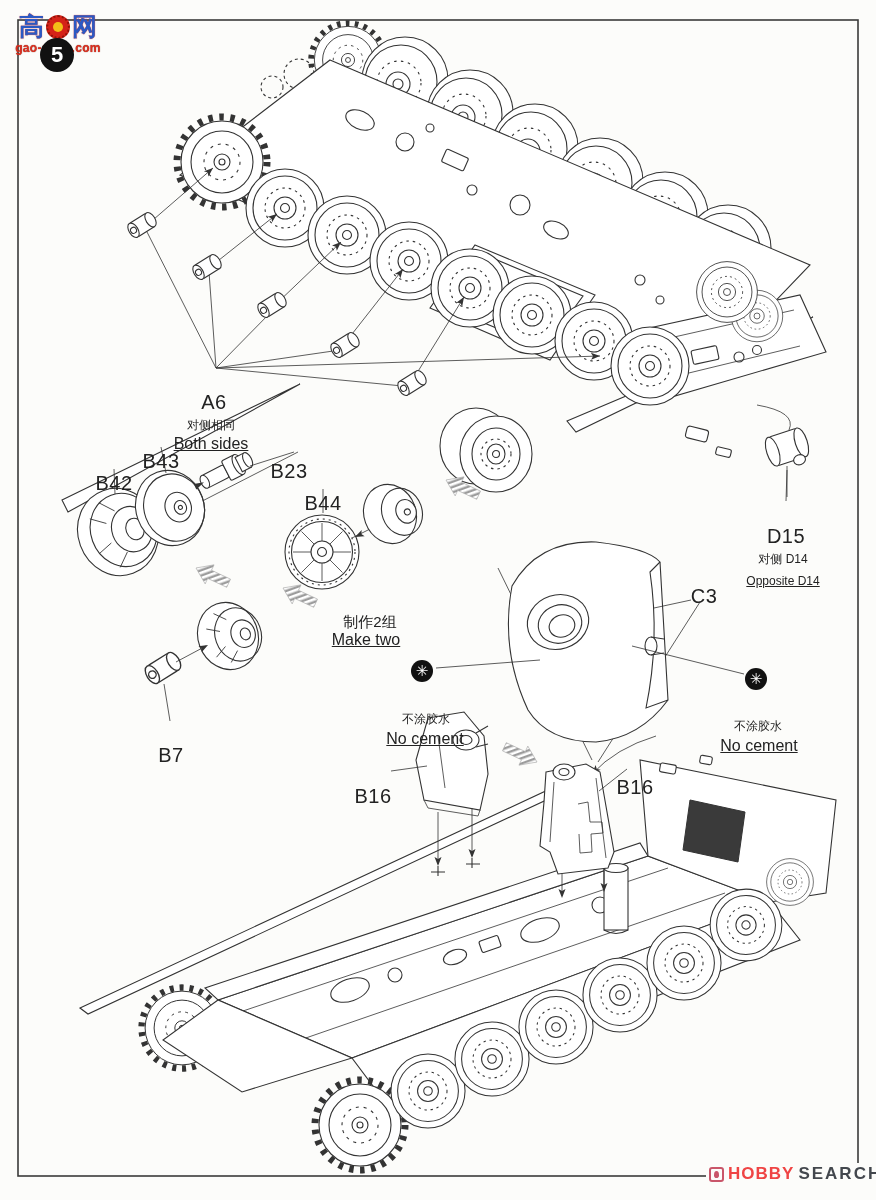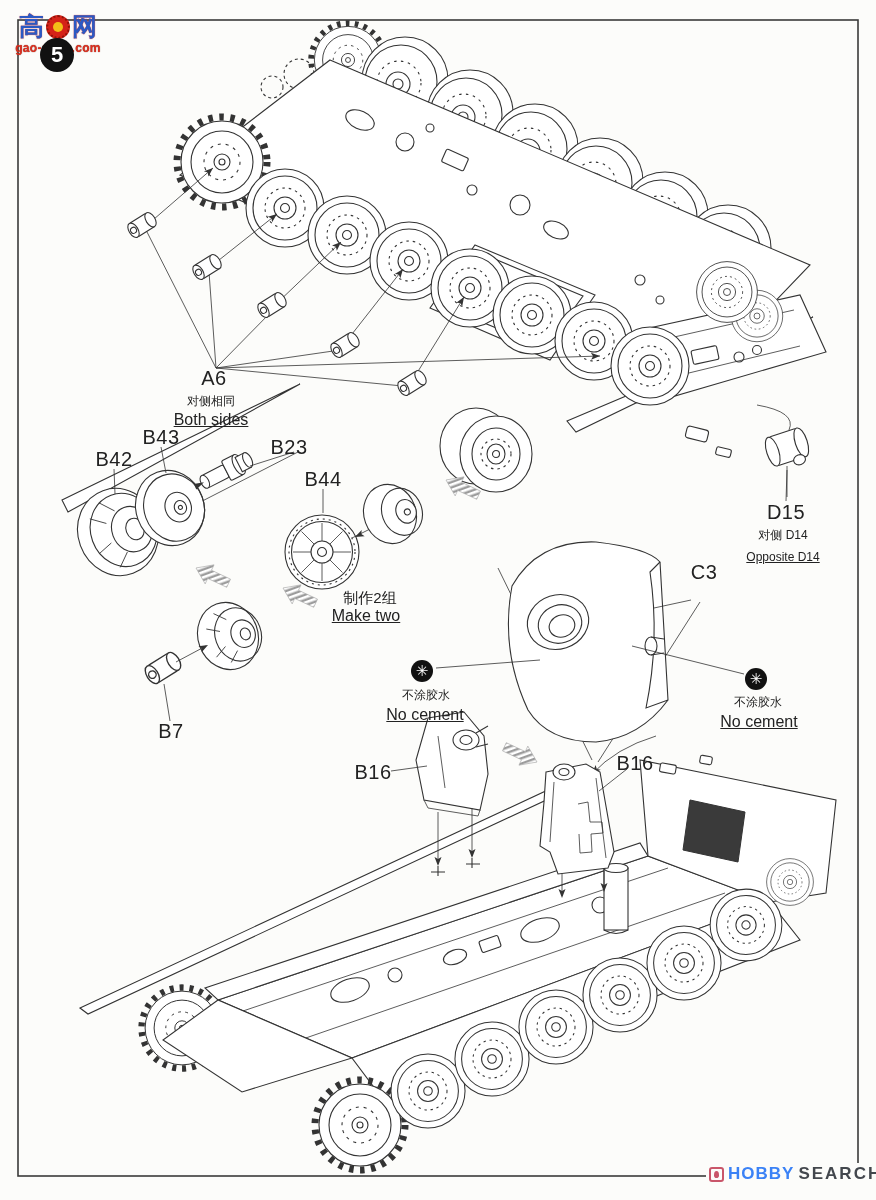--- a/index.html
+++ b/index.html
@@ -5,21 +5,21 @@
   html,body{margin:0;padding:0;background:#e8e8e8;}
   #stage{position:relative;width:876px;height:1200px;background:#fcfcfa;overflow:hidden;
          font-family:"Liberation Sans","DejaVu Sans",sans-serif;color:#222;}
   svg{position:absolute;left:0;top:0;}
   .s{stroke:#333;fill:none;stroke-width:1.1;}
   .w{stroke:#333;fill:#fff;stroke-width:1.1;}
   .thin{stroke-width:.8;}
   .ink{fill:#333;stroke:none;}
   .dark{fill:#3a3a3a;stroke:#333;}
   
-  .lbl,.cn,.en{position:absolute;transform:translate(-50%,-50%);white-space:nowrap;line-height:1;}
+  .lbl,.cn,.en{position:absolute;transform:translate(-50%,-50%);white-space:nowrap;line-height:1;margin-top:24px;}
   .lbl{font-size:20px;letter-spacing:.5px;}
   .cn{font-size:12px;}
   .en{font-size:16px;text-decoration:underline;}
   
   .step{position:absolute;left:40px;top:38px;width:34px;height:34px;border-radius:50%;
         background:#111;color:#fff;font-size:22px;font-weight:bold;display:flex;
         align-items:center;justify-content:center;}
   
   .nc-icon{position:absolute;width:22px;height:22px;border-radius:50%;background:#111;color:#fff;
            display:flex;align-items:center;justify-content:center;font-size:15px;transform:translate(-50%,-50%);}
@@ -30,21 +30,21 @@
   .gsemblem{width:24px;height:24px;border-radius:50%;background:#d42318;position:relative;
             border:2px dotted #8f1209;box-sizing:border-box;}
   .gsemblem:after{content:"";position:absolute;left:5px;top:5px;width:10px;height:10px;border-radius:50%;
             background:#f3c018;}
   .gsurl{margin-top:3px;font-size:12px;font-weight:bold;color:#e03020;text-shadow:0 0 1px #5c1408;letter-spacing:.3px;}
   
   .hs{position:absolute;left:706px;top:1163px;display:flex;align-items:center;gap:4px;background:#fcfcfa;
       padding:1px 3px;}
   .hs .hsicon{width:15px;height:15px;border:2px solid #c9566a;border-radius:3px;position:relative;box-sizing:border-box;}
   .hs .hsicon:after{content:"";position:absolute;left:3px;top:2px;width:5px;height:7px;background:#c9566a;border-radius:50% 50% 50% 50%/60% 60% 40% 40%;}
-  .hs .w1{color:#3b82f6;font-size:17px;font-weight:bold;letter-spacing:1px;text-align:right;}
+  .hs .w1{color:#ef4444;font-size:17px;font-weight:bold;letter-spacing:1px;text-align:right;}
   .hs .w2{color:#43474d;font-size:17px;font-weight:bold;letter-spacing:2px;}
 </style>
 </head>
 <body>
 
 <div id="stage">
 
 <svg width="876" height="1200" viewBox="0 0 876 1200">
   <defs>
     <pattern id="hp" width="5" height="5" patternUnits="userSpaceOnUse" patternTransform="rotate(45)">

